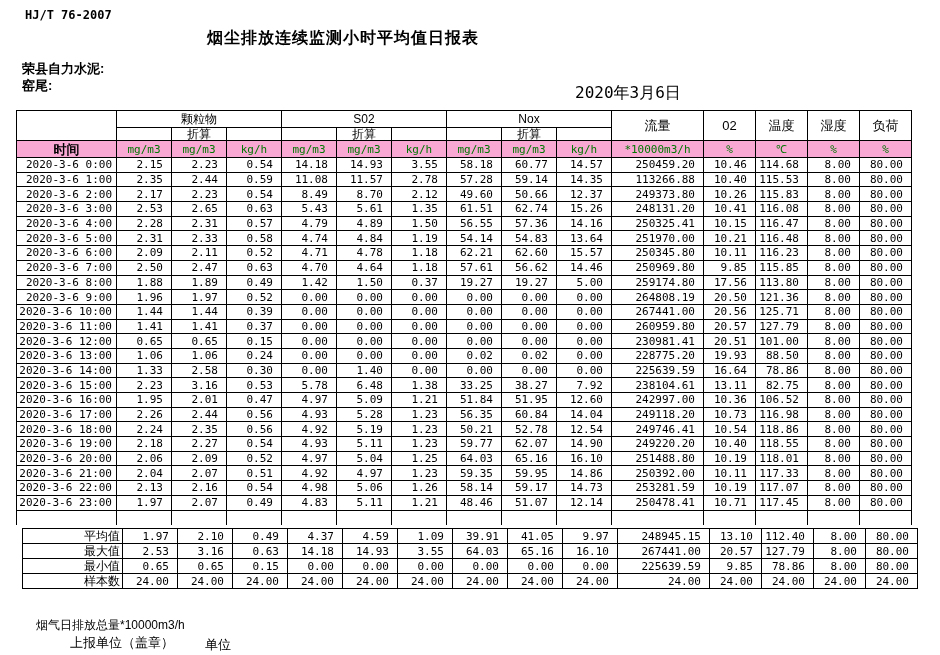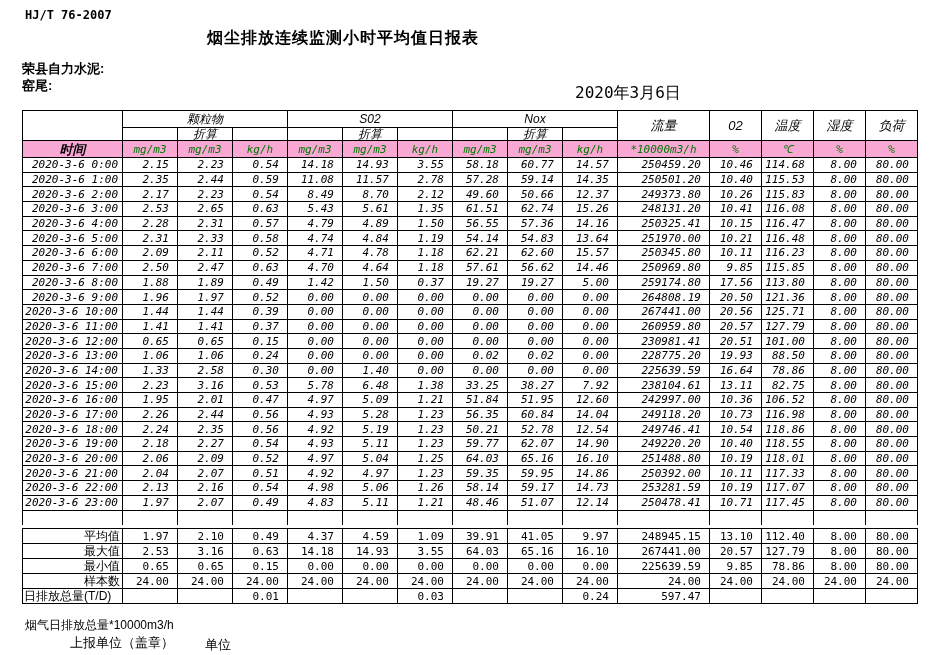--- a/index.html
+++ b/index.html
@@ -8,40 +8,40 @@
     font-family:"DejaVu Sans Mono","Liberation Sans",sans-serif;color:#000;
     overflow:hidden;
   }
   .abs{position:absolute;white-space:nowrap;}
   .std-code{left:25px;top:8px;font-size:12px;font-weight:bold;}
   .title{left:207px;top:28px;font-size:16px;font-weight:bold;letter-spacing:1px;font-family:"Liberation Sans",sans-serif;}
   .company{left:22px;top:60px;font-size:13px;font-weight:bold;font-family:"Liberation Sans",sans-serif;}
   .location{left:22px;top:77px;font-size:13px;font-weight:bold;font-family:"Liberation Sans",sans-serif;}
   .date{left:575px;top:83px;font-size:16px;}
   table{border-collapse:collapse;table-layout:fixed;}
-  .main-table{position:absolute;left:22px;top:110px;font-style:italic;}
+  .main-table{position:absolute;left:16px;top:110px;}
   .sum-table{position:absolute;left:22px;top:528px;}
   td{border:1px solid #000;padding:0;font-size:11px;line-height:1;overflow:hidden;white-space:nowrap;vertical-align:middle;}
   .hr1{height:17px;}
   .hr2{height:13px;}
   .hr3{height:17px;}
   tbody tr{height:14.7px;}
   .sum-table tr{height:15px;padding-left:32px;}
   .ghead{text-align:center;font-size:12px;font-family:"Liberation Sans",sans-serif;}
   .rhead{text-align:center;font-size:13px;font-family:"Liberation Sans",sans-serif;}
   .green{background:#f9a8d4;}
   .unit{color:#007700;text-align:center;font-size:11px;}
   .time-head{font-weight:bold;font-size:13px;text-align:center;font-family:"Liberation Sans",sans-serif;}
   .num{text-align:right;padding-right:8px;}
   .time-cell{text-align:right;padding-right:4px;}
   .sum-label{text-align:right;padding-right:2px;font-size:12px;font-family:"Liberation Sans",sans-serif;}
   .sum-label-left{text-align:left;padding-left:1px;font-size:12px;font-family:"Liberation Sans",sans-serif;}
   tr.blank{height:15px;}
   tr.blank td{border-bottom:none;}
-  .foot1{left:25px;top:617px;font-size:12px;font-family:"Liberation Sans",sans-serif;}
+  .foot1{left:36px;top:617px;font-size:12px;font-family:"Liberation Sans",sans-serif;}
   .foot2{left:22px;top:634px;font-size:13px;font-family:"Liberation Sans",sans-serif;margin-left:48px;}
   .foot3{left:205px;top:636px;font-size:13px;font-family:"Liberation Sans",sans-serif;}
 </style>
 </head>
 <body>
 
 <div class="page">
 
   <div class="abs std-code">HJ/T  76-2007</div>
   <div class="abs title">烟尘排放连续监测小时平均值日报表</div>
@@ -130,21 +130,21 @@
           <td class="time-cell">2020-3-6  1:00</td>
           <td class="num">2.35</td>
           <td class="num">2.44</td>
           <td class="num">0.59</td>
           <td class="num">11.08</td>
           <td class="num">11.57</td>
           <td class="num">2.78</td>
           <td class="num">57.28</td>
           <td class="num">59.14</td>
           <td class="num">14.35</td>
-          <td class="num">250501.20</td>
+          <td class="num">113266.88</td>
           <td class="num">10.40</td>
           <td class="num">115.53</td>
           <td class="num">8.00</td>
           <td class="num">80.00</td>
         </tr>
         <tr>
           <td class="time-cell">2020-3-6  2:00</td>
           <td class="num">2.17</td>
           <td class="num">2.23</td>
           <td class="num">0.54</td>
@@ -617,37 +617,20 @@
           <td class="num">24.00</td>
           <td class="num">24.00</td>
           <td class="num">24.00</td>
           <td class="num">24.00</td>
           <td class="num">24.00</td>
           <td class="num">24.00</td>
           <td class="num">24.00</td>
           <td class="num">24.00</td>
           <td class="num">24.00</td>
         </tr>
-        <tr>
-          <td class="sum-label-left">日排放总量(T/D)</td>
-          <td class="num"></td>
-          <td class="num"></td>
-          <td class="num">0.01</td>
-          <td class="num"></td>
-          <td class="num"></td>
-          <td class="num">0.03</td>
-          <td class="num"></td>
-          <td class="num"></td>
-          <td class="num">0.24</td>
-          <td class="num">597.47</td>
-          <td class="num"></td>
-          <td class="num"></td>
-          <td class="num"></td>
-          <td class="num"></td>
-        </tr>
       </tbody>
   </table>
 
   <div class="abs foot1">烟气日排放总量*10000m3/h</div>
   <div class="abs foot2">上报单位（盖章）</div>
   <div class="abs foot3">单位</div>
 
 </div>
 
 </body></html>

